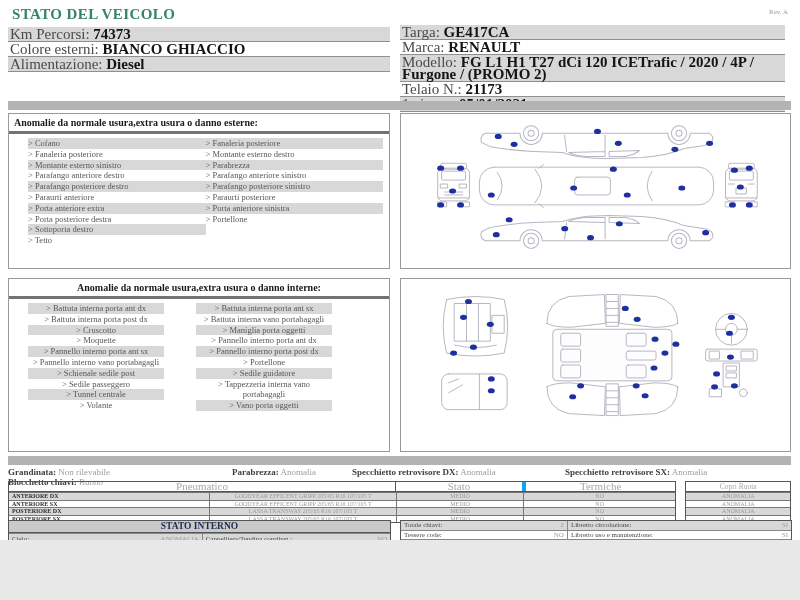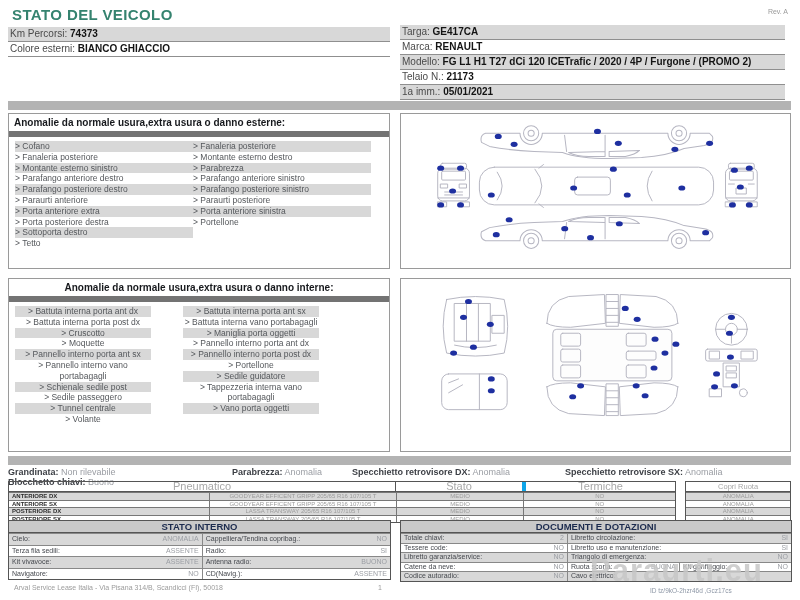--- a/index.html
+++ b/index.html
@@ -1,41 +1,41 @@
 <!DOCTYPE html>
 <html style="--accent_teal: #35836F; --dot_blue: #1E2FA0; --bar_gray: #B3B3B3;"><head>
 <meta charset="utf-8">
 <style>
   html,body{margin:0;padding:0;background:#e8e8e8;}
-  #page{position:relative;width:800px;height:600px;background:#ffffff;overflow:hidden;
-        font-family:Liberation Sans, sans-serif;color:#222;}
+  #page{position:relative;width:800px;height:540px;background:#ffffff;overflow:hidden;
+        font-family:Liberation Serif, serif;color:#222;}
 
   
   .title{position:absolute;left:12px;top:6px;font-size:15px;font-weight:bold;
          letter-spacing:.4px;color:var(--accent_teal);}
   .rev{position:absolute;right:12px;top:8px;font-size:7px;color:#9a9a9a;}
-  .vinfo{position:absolute;font-size:10px;}
+  .vinfo{position:absolute;font-size:15px;}
   .vinfo.left{left:8px;top:27px;width:382px;}
   .vinfo.right{left:400px;top:25px;width:385px;}
   .info-row{border-bottom:1px solid #8f8f8f;padding:1px 2px;line-height:12px;min-height:11px;}
   .ilbl{color:#4a4a4a;}
   .ival{font-weight:bold;color:#141414;}
 
   .graybar{position:absolute;left:8px;width:783px;height:9px;background:var(--bar_gray);}
   #bar1{top:101px;} #bar2{top:456px;}
 
   
   .abox{position:absolute;border:1px solid #9a9a9a;background:#fff;}
   #box-ext-list{left:8px;top:113px;width:380px;height:154px;}
   #box-ext-diag{left:400px;top:113px;width:389px;height:154px;}
   #box-int-list{left:8px;top:278px;width:380px;height:172px;text-align:center;}
   #box-int-diag{left:400px;top:278px;width:389px;height:172px;}
   .btitle{font-size:10px;font-weight:bold;color:#17191d;padding:3px 5px 2px 5px;
-          border-bottom:6px solid #737373;line-height:12px;}
-  .alist{display:flex;padding:4px 6px;}
+          border-bottom:3px solid #737373;line-height:12px;}
+  .alist{display:flex;padding:4px 6px;margin-left:13px;}
   .acol{font-size:8.5px;color:#54575b;}
   .acol .aitem{line-height:10.8px;}
   .aitem::before{content:"> ";}
   #box-ext-list .acol{width:178px;} 
   #box-int-list .acol{width:168px;}
   #box-int-list .acol .aitem{width:136px;}
 
   .diag-svg{display:block;}
   .carline{fill:none;stroke:#b6b6c2;stroke-width:1;stroke-linejoin:round;stroke-linecap:round;}
   .carfill{fill:#fdfdfd;stroke:#b6b6c2;stroke-width:1;stroke-linejoin:round;}
@@ -99,20 +99,21 @@
 
   <div class="title">STATO DEL VEICOLO</div>
   <div class="rev">Rev. A</div>
 
   <div class="vinfo left">
 
       <div class="info-row odd"><span class="ilbl">Km Percorsi:</span> <span class="ival">74373</span></div>
 
       <div class="info-row"><span class="ilbl">Colore esterni:</span> <span class="ival">BIANCO GHIACCIO</span></div>
 
+      <div class="info-row odd"><span class="ilbl">Alimentazione:</span> <span class="ival">Diesel</span></div>
 
   </div>
   <div class="vinfo right">
 
       <div class="info-row odd"><span class="ilbl">Targa:</span> <span class="ival">GE417CA</span></div>
 
       <div class="info-row"><span class="ilbl">Marca:</span> <span class="ival">RENAULT</span></div>
 
       <div class="info-row odd"><span class="ilbl">Modello:</span> <span class="ival">FG L1 H1 T27 dCi 120 ICETrafic / 2020 / 4P / Furgone / (PROMO 2)</span></div>
 
@@ -437,21 +438,20 @@
           <span class="bval">NO</span>
         </div>
       <div class="bcell">
           <span class="blbl">CD(Navig.):</span>
           <span class="bval">ASSENTE</span>
         </div>
     </div>
   </div>
 
   <div class="btable" id="documenti">
-    <div class="btable-header">DOCUMENTI E DOTAZIONI</div>
     <div class="brow odd">
       <div class="bcell first">
           <span class="blbl">Totale chiavi:</span>
           <span class="bval">2</span>
         </div>
       <div class="bcell">
           <span class="blbl">Libretto circolazione:</span>
           <span class="bval">SI</span>
         </div>
     </div>

